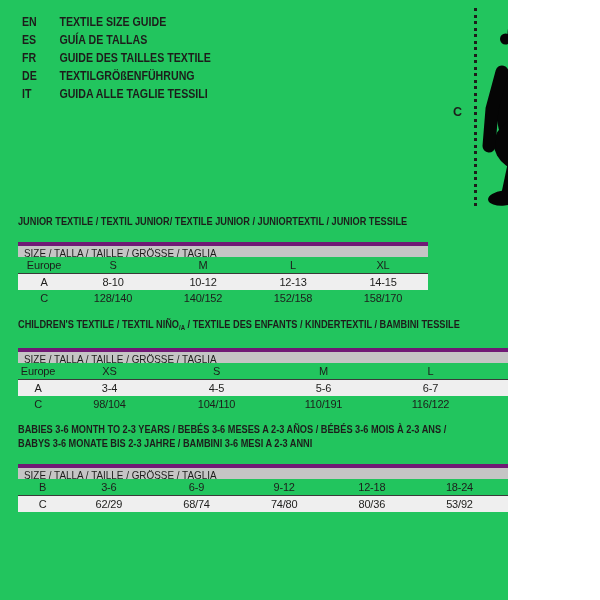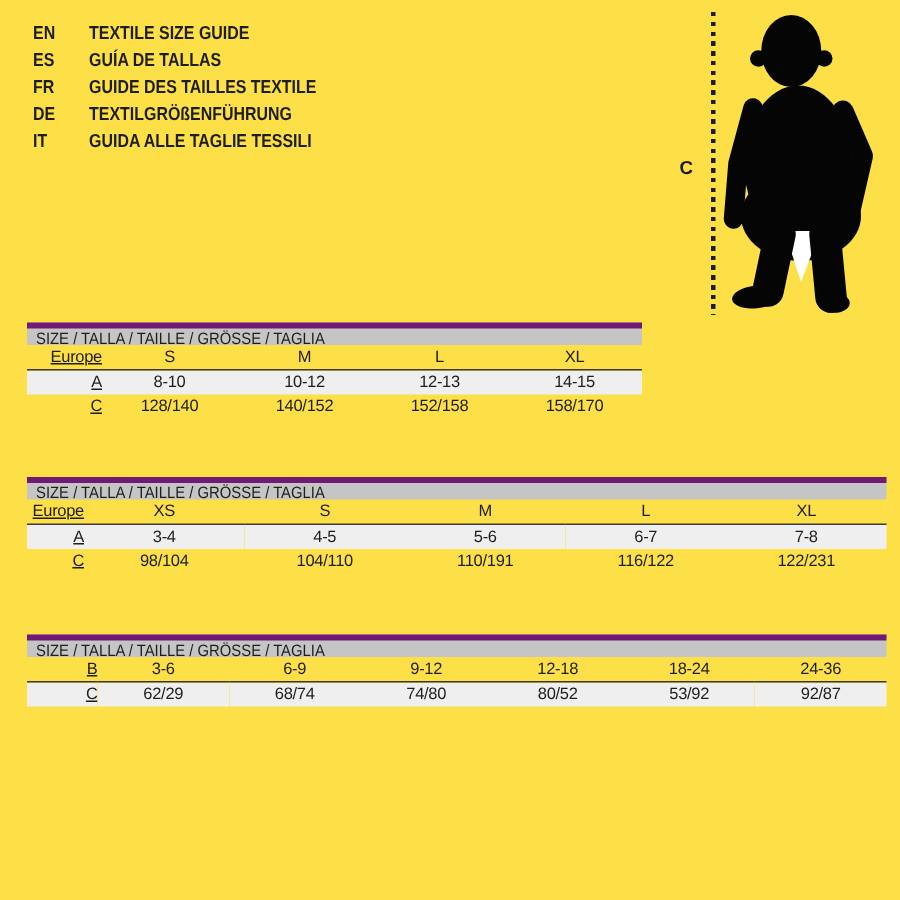--- a/index.html
+++ b/index.html
@@ -1,16 +1,16 @@
 <!DOCTYPE html>
 <html><head>
 <meta charset="utf-8">
 <style>
   html,body{margin:0;padding:0;background:#fff;}
-  .page{position:relative;width:600px;height:600px;background:#fde047;overflow:hidden;
+  .page{position:relative;width:508px;height:600px;background:#22c55e;overflow:hidden;
         font-family:"Liberation Sans",sans-serif;color:#1d1d1b;}
   .cond80{display:inline-block;transform:scaleX(0.80);transform-origin:0 50%;white-space:nowrap;}
   .cond90{display:inline-block;transform:scaleX(0.90);transform-origin:0 50%;white-space:nowrap;}
 
   
   .lang-block{position:absolute;left:22px;top:13px;}
   .lang-row{display:flex;font-weight:bold;font-size:12.5px;line-height:18px;
             transform:scaleX(0.85);transform-origin:0 50%;white-space:nowrap;}
   .lang-code{width:44px;flex:0 0 44px;}
 
@@ -25,21 +25,21 @@
   .sec-junior{top:215px;width:410px;}
   .sec-children{top:318px;width:573px;}
   .sec-babies{top:423px;width:573px;}
   .tbl-title{font-weight:bold;font-size:11.5px;line-height:13px;margin:0 0 14px 0;white-space:nowrap;}
   .tbl-title-2l{font-weight:bold;font-size:11.5px;line-height:13.5px;margin:0 0 14px 0;white-space:nowrap;}
   .sub{font-size:7.5px;vertical-align:-2px;}
   .size-bar{height:15px;box-sizing:border-box;background:#c5c5c5;border-top:4px solid #701a75;
             font-size:11px;line-height:14px;padding-left:6px;}
   table{width:100%;border-collapse:collapse;table-layout:fixed;font-size:11px;color:#1d1d1b;}
   td{height:16px;padding:0;text-align:center;vertical-align:middle;letter-spacing:-0.2px;overflow:hidden;}
-  td.lbl{text-align:right;padding-left:2px;text-decoration:underline;}
+  td.lbl{text-align:center;padding-left:2px;}
   tr.rule td{border-bottom:1.5px solid #3a3a3a;}
   tr.alt{background:#efefef;}
 
   
   .notes{position:absolute;left:22px;top:535px;}
   .note-row{font-weight:bold;font-size:11.5px;line-height:17px;
             transform:scaleX(0.80);transform-origin:0 50%;white-space:nowrap;}
 </style>
 </head>
 <body>
@@ -86,20 +86,23 @@
       <line x1="38" y1="152" x2="30" y2="190" stroke-width="21"></line>
       <line x1="68" y1="152" x2="72" y2="194" stroke-width="21"></line>
     </g>
     <g fill="#050505">
       <ellipse cx="22" cy="194" rx="16" ry="7.5" transform="rotate(-6 22 194)"></ellipse>
       <ellipse cx="74" cy="198" rx="10.5" ry="6.5"></ellipse>
     </g>
   </svg>
 
   <div class="sec sec-junior">
+    <div class="tbl-title">
+      <span class="cond80">JUNIOR TEXTILE / TEXTIL JUNIOR/ TEXTILE JUNIOR / JUNIORTEXTIL / JUNIOR TESSILE</span>
+    </div>
     <div class="size-bar">
       <span class="cond90">SIZE / TALLA / TAILLE / GRÖSSE / TAGLIA</span>
     </div>
     <table>
       <colgroup>
           <col style="width:50px">
           <col>
           <col>
           <col>
           <col>
@@ -124,20 +127,23 @@
         <td>128/140</td>
         <td>140/152</td>
         <td>152/158</td>
         <td>158/170</td>
       </tr>
     </tbody>
       </table>
   </div>
 
   <div class="sec sec-children">
+    <div class="tbl-title">
+      <span class="cond80"><span>CHILDREN'S TEXTILE / TEXTIL NIÑO</span><span class="sub">/A</span><span> / TEXTILE DES ENFANTS / KINDERTEXTIL / BAMBINI TESSILE</span></span>
+    </div>
     <div class="size-bar">
       <span class="cond90">SIZE / TALLA / TAILLE / GRÖSSE / TAGLIA</span>
     </div>
     <table>
       <colgroup>
           <col style="width:38px">
           <col>
           <col>
           <col>
           <col>
@@ -166,20 +172,24 @@
         <td>104/110</td>
         <td>110/191</td>
         <td>116/122</td>
         <td>122/231</td>
       </tr>
     </tbody>
       </table>
   </div>
 
   <div class="sec sec-babies">
+    <div class="tbl-title-2l">
+      <div><span class="cond80">BABIES 3-6 MONTH TO 2-3 YEARS / BEBÉS 3-6 MESES A 2-3 AÑOS / BÉBÉS 3-6 MOIS À 2-3 ANS /</span></div>
+      <div><span class="cond80">BABYS 3-6 MONATE BIS 2-3 JAHRE / BAMBINI 3-6 MESI A 2-3 ANNI</span></div>
+    </div>
     <div class="size-bar">
       <span class="cond90">SIZE / TALLA / TAILLE / GRÖSSE / TAGLIA</span>
     </div>
     <table>
       <colgroup>
           <col style="width:47px">
           <col>
           <col>
           <col>
           <col>
@@ -194,21 +204,21 @@
         <td>9-12</td>
         <td>12-18</td>
         <td>18-24</td>
         <td>24-36</td>
       </tr>
       <tr class="alt">
         <td class="lbl">C</td>
         <td>62/29</td>
         <td>68/74</td>
         <td>74/80</td>
-        <td>80/52</td>
+        <td>80/36</td>
         <td>53/92</td>
         <td>92/87</td>
       </tr>
     </tbody>
       </table>
   </div>
 
 
 </div>
 

